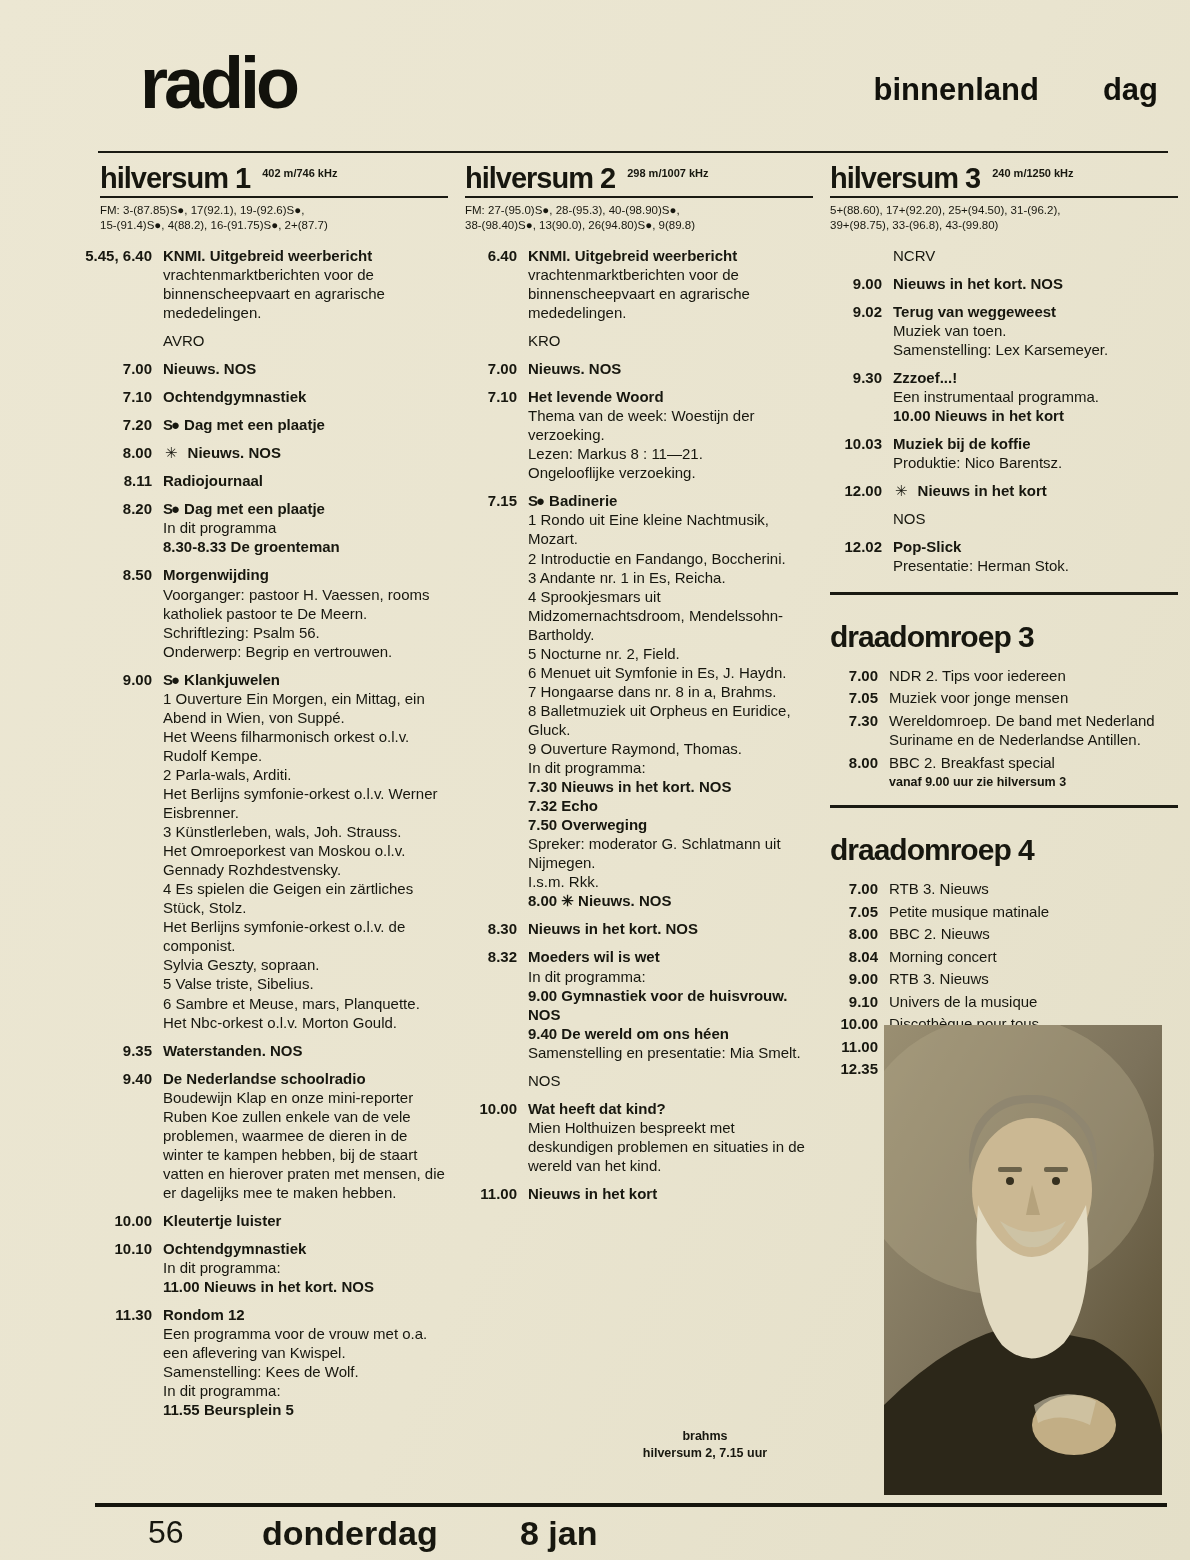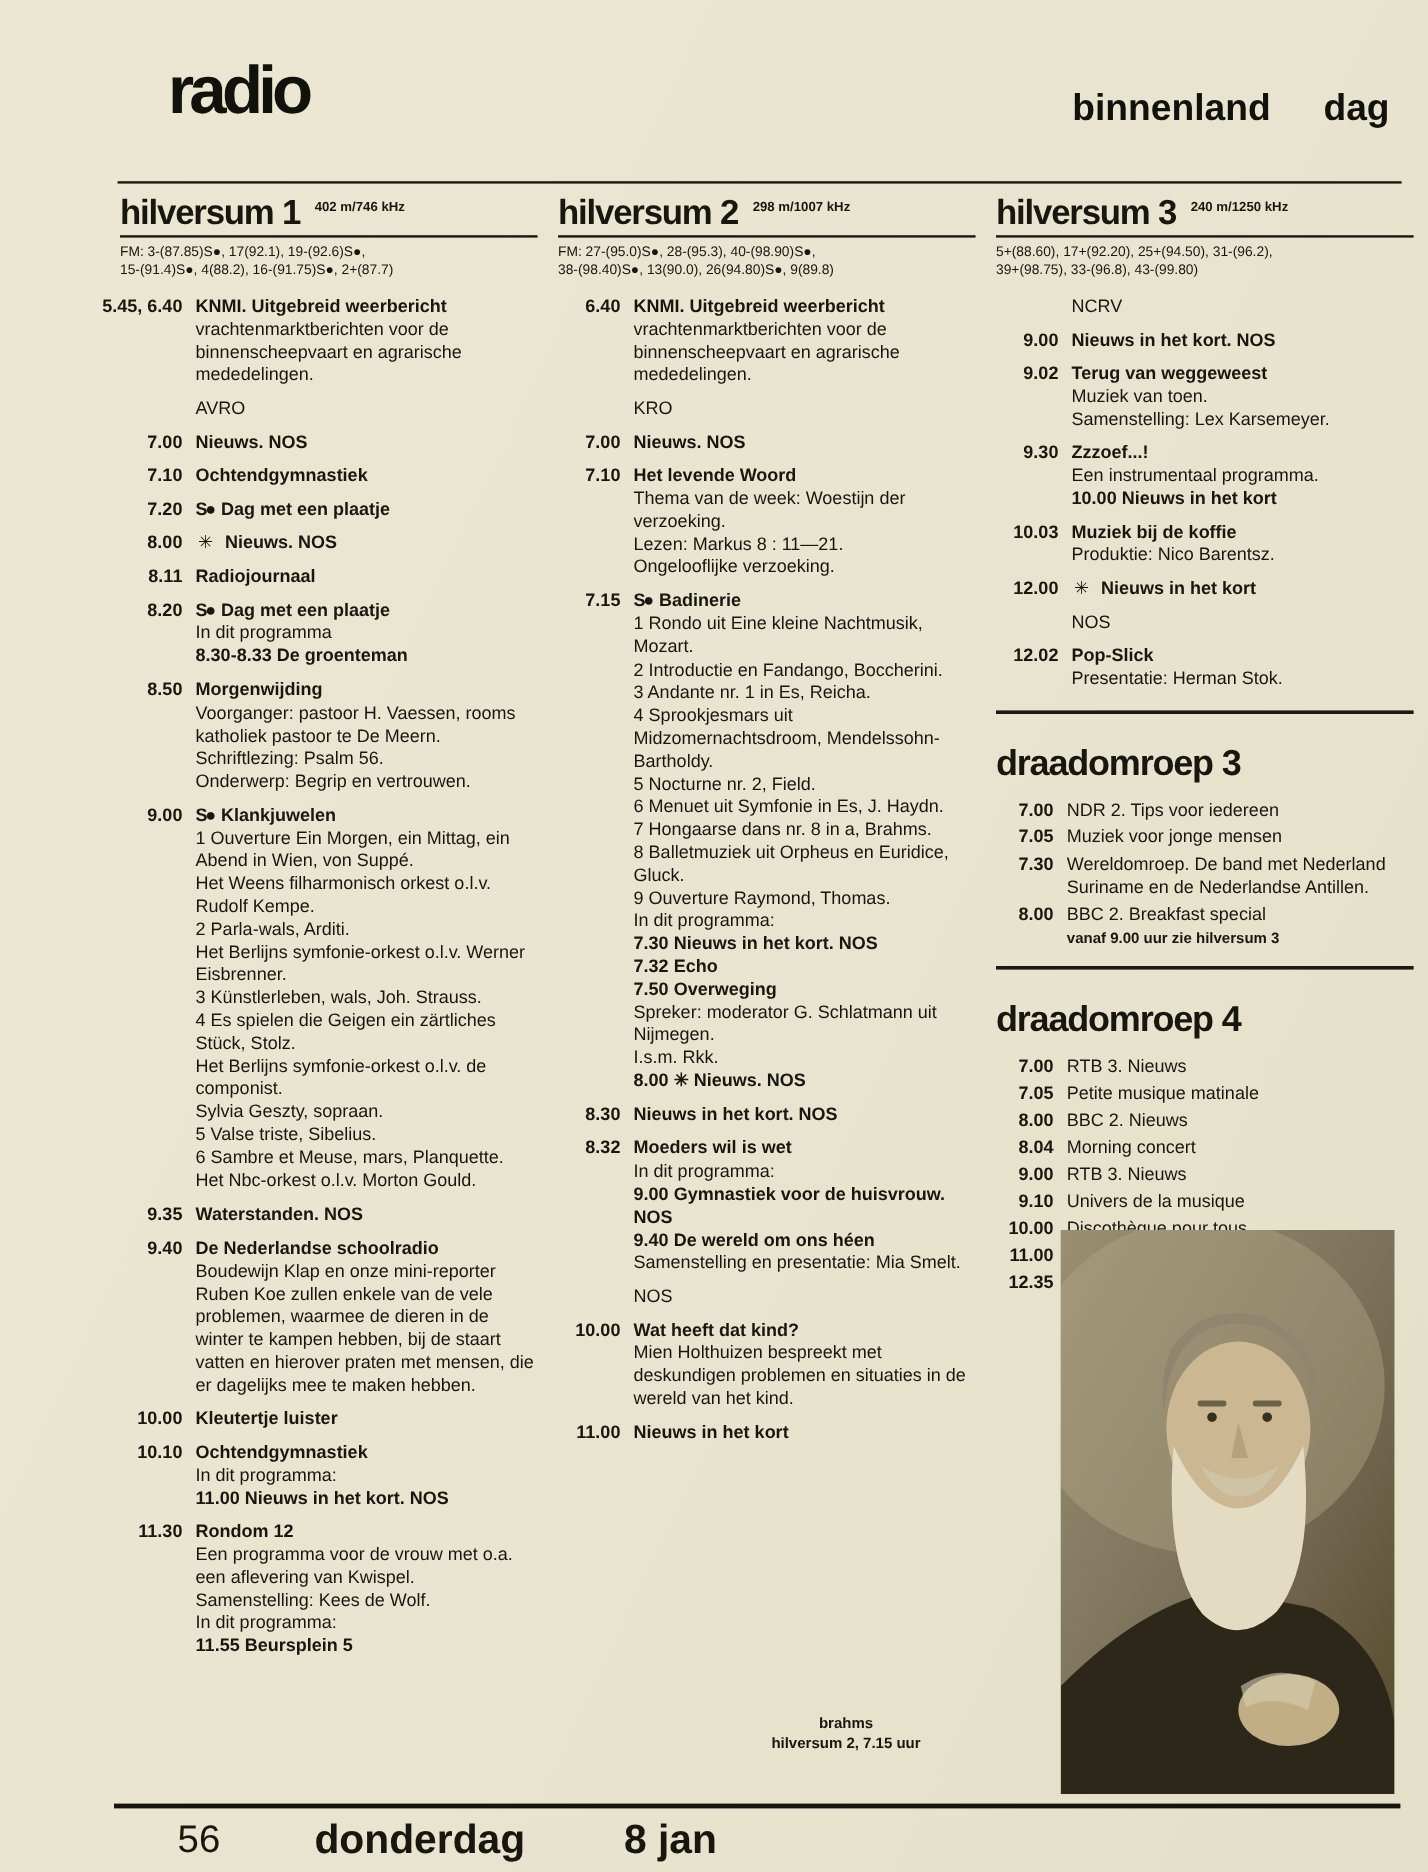--- a/index.html
+++ b/index.html
@@ -5,24 +5,24 @@
   *{box-sizing:border-box;margin:0;padding:0}
   html,body{background:#a8a28d}
   .page{
     position:relative;width:1190px;height:1560px;margin:0 auto;
     background:linear-gradient(115deg,#ece7d3 0%,#e9e4cf 55%,#e4dfc8 100%);
     font-family:"Liberation Sans",sans-serif;color:#17170f;overflow:hidden;
   }
   
   .radio-title{
     position:absolute;left:140px;top:42px;
-    font-size:56px;font-weight:bold;letter-spacing:-4px;color:#12120c;
+    font-size:72px;font-weight:bold;letter-spacing:-4px;color:#12120c;
   }
   .right-head{
-    position:absolute;top:72px;right:32px;display:flex;gap:44px;
+    position:absolute;top:72px;right:32px;display:flex;gap:64px;
     font-size:31px;font-weight:bold;color:#12120c;
   }
   .head-rule{position:absolute;left:98px;top:151px;width:1070px;height:2px;background:#1a1a12}
 
   
   .col{position:absolute;top:164px;width:348px}
   .col1{left:100px}.col2{left:465px}.col3{left:830px}
   .station-head{display:flex;align-items:flex-start;border-bottom:2px solid #1a1a12;padding-bottom:3px}
   .station-name{font-size:29px;font-weight:bold;letter-spacing:-1px;line-height:1}
   .station-freq{font-size:11px;font-weight:bold;margin-left:12px;margin-top:3px;white-space:nowrap}
@@ -149,20 +149,21 @@
         </div>
         <div class="prog">
           <div class="prog-time">9.00</div>
           <div class="prog-content">
             <div class="title-line"><span class="icon stereo">S●</span><span class="prog-title">Klankjuwelen</span></div>
             <div class="detail">1 Ouverture Ein Morgen, ein Mittag, ein Abend in Wien, von Suppé.</div>
             <div class="detail">Het Weens filharmonisch orkest o.l.v. Rudolf Kempe.</div>
             <div class="detail">2 Parla-wals, Arditi.</div>
             <div class="detail">Het Berlijns symfonie-orkest o.l.v. Werner Eisbrenner.</div>
             <div class="detail">3 Künstlerleben, wals, Joh. Strauss.</div>
+            <div class="detail">Het Omroeporkest van Moskou o.l.v. Gennady Rozhdestvensky.</div>
             <div class="detail">4 Es spielen die Geigen ein zärtliches Stück, Stolz.</div>
             <div class="detail">Het Berlijns symfonie-orkest o.l.v. de componist.</div>
             <div class="detail">Sylvia Geszty, sopraan.</div>
             <div class="detail">5 Valse triste, Sibelius.</div>
             <div class="detail">6 Sambre et Meuse, mars, Planquette.</div>
             <div class="detail">Het Nbc-orkest o.l.v. Morton Gould.</div>
           </div>
         </div>
         <div class="prog">
           <div class="prog-time">9.35</div>

